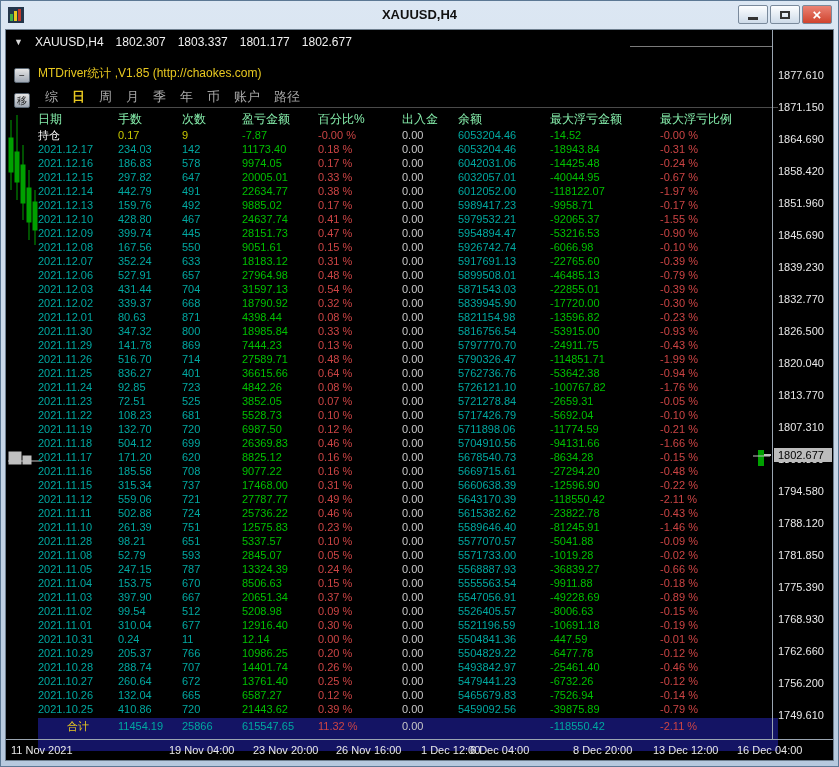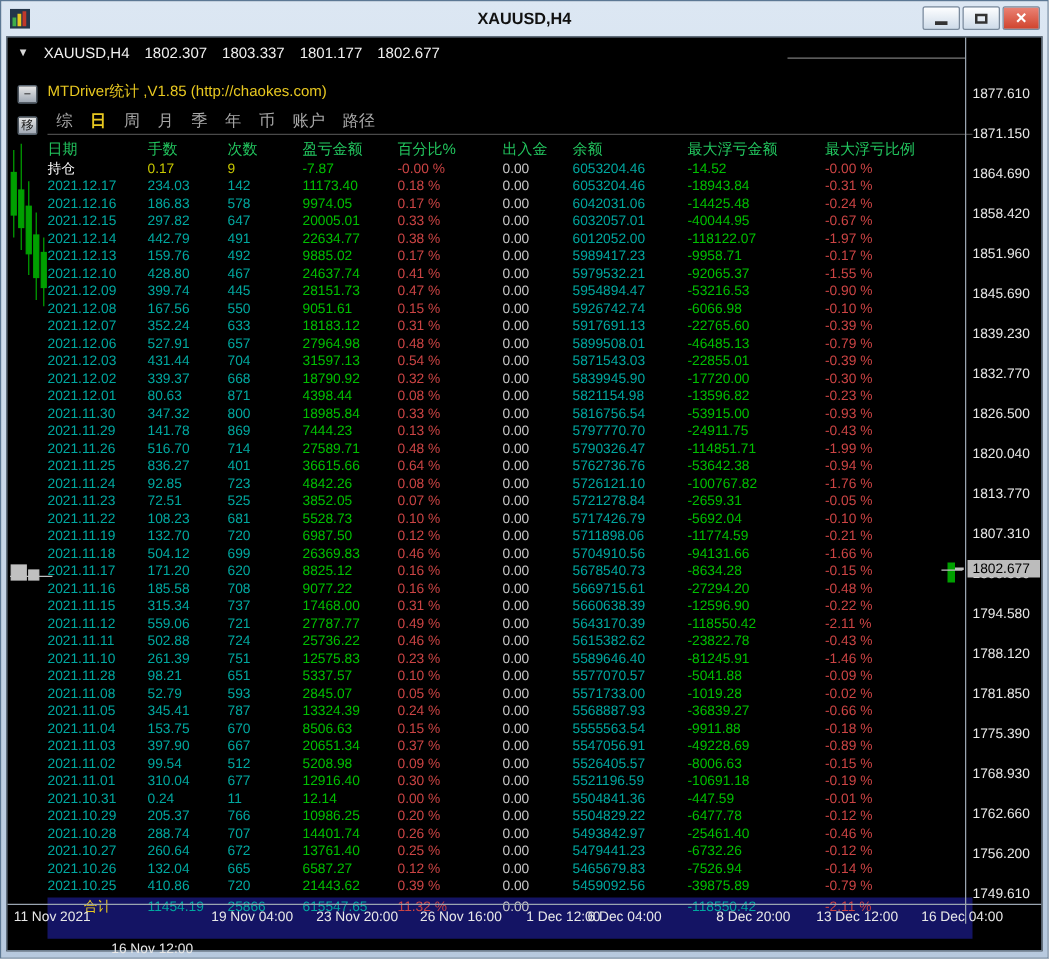--- a/index.html
+++ b/index.html
@@ -34,35 +34,35 @@
     border-radius:2px;color:#1a1a1a;font-size:10px;line-height:13px;text-align:center;}
   .panel-content{margin-left:26px;}
   .panel-title{color:var(--yellow);font-size:12px;height:22px;line-height:18px;}
   .tabs{display:flex;align-items:center;height:22px;color:#a8a8a8;font-size:13px;border-bottom:1px solid #4a4a4a;width:740px;}
   .tab{padding:0 7px;}
   .tab.active{color:var(--yellow);font-weight:bold;}
   .table{width:740px;font-size:11px;margin-top:2px;}
   .trow{display:grid;grid-template-columns:80px 64px 60px 76px 84px 56px 92px 110px 1fr;height:14px;line-height:14px;white-space:nowrap;overflow:hidden;}
   .trow span{overflow:hidden;}
   .thead{height:18px;line-height:18px;font-size:12px;}
-  .thead span{color:#22c55e;}
+  .thead span{color:#86efac;}
   .c0{color:var(--teal);} .c1{color:var(--teal);} .c2{color:var(--teal);}
   .c3{color:var(--green);} .c4{color:var(--red);} .c5{color:var(--silver);}
   .c6{color:var(--teal);} .c7{color:var(--green);} .c8{color:var(--red);}
   .pos-row .c0{color:#ffffff;}
   .pos-row .c1,.pos-row .c2{color:#c8c800;}
   .total-row{background:var(--navy);height:33px;line-height:17px;margin-top:2px;}
   .total-row .c0{color:var(--yellow);text-align:center;}
   .total-row .c3,.total-row .c7{color:var(--teal);}
   .price-axis{position:absolute;top:0;right:0;bottom:21px;width:61px;border-left:1px solid #9aa5b1;}
   .price-label{position:absolute;left:5px;color:#e8e8e8;font-size:11px;}
   .price-badge{position:absolute;top:418px;left:1px;width:58px;background:#bcbcbc;color:#000;
     font-size:11px;padding:1px 0 1px 4px;z-index:5;}
   .price-tick{position:absolute;right:62px;top:424px;width:9px;height:2px;background:#c0c0c0;}
-  .time-axis{position:absolute;left:0;right:0;bottom:0;height:37px;border-top:1px solid #9aa5b1;}
+  .time-axis{position:absolute;left:0;right:0;bottom:0;height:21px;border-top:1px solid #9aa5b1;}
   .time-label{position:absolute;top:4px;color:#e8e8e8;font-size:11px;}
 </style>
 </head>
 <body>
 
 <div class="window">
   <div class="titlebar">
     <svg class="app-icon" viewBox="0 0 16 16">
       <rect x="0" y="0" width="16" height="16" fill="#24364a"></rect>
       <rect x="2" y="7" width="3" height="7" fill="#3fae49"></rect>
@@ -483,21 +483,21 @@
                 <span class="c2">593</span>
                 <span class="c3">2845.07</span>
                 <span class="c4">0.05 %</span>
                 <span class="c5">0.00</span>
                 <span class="c6">5571733.00</span>
                 <span class="c7">-1019.28</span>
                 <span class="c8">-0.02 %</span>
               </div>
               <div class="trow">
                 <span class="c0">2021.11.05</span>
-                <span class="c1">345.41</span>
+                <span class="c1">247.15</span>
                 <span class="c2">787</span>
                 <span class="c3">13324.39</span>
                 <span class="c4">0.24 %</span>
                 <span class="c5">0.00</span>
                 <span class="c6">5568887.93</span>
                 <span class="c7">-36839.27</span>
                 <span class="c8">-0.66 %</span>
               </div>
               <div class="trow">
                 <span class="c0">2021.11.04</span>

